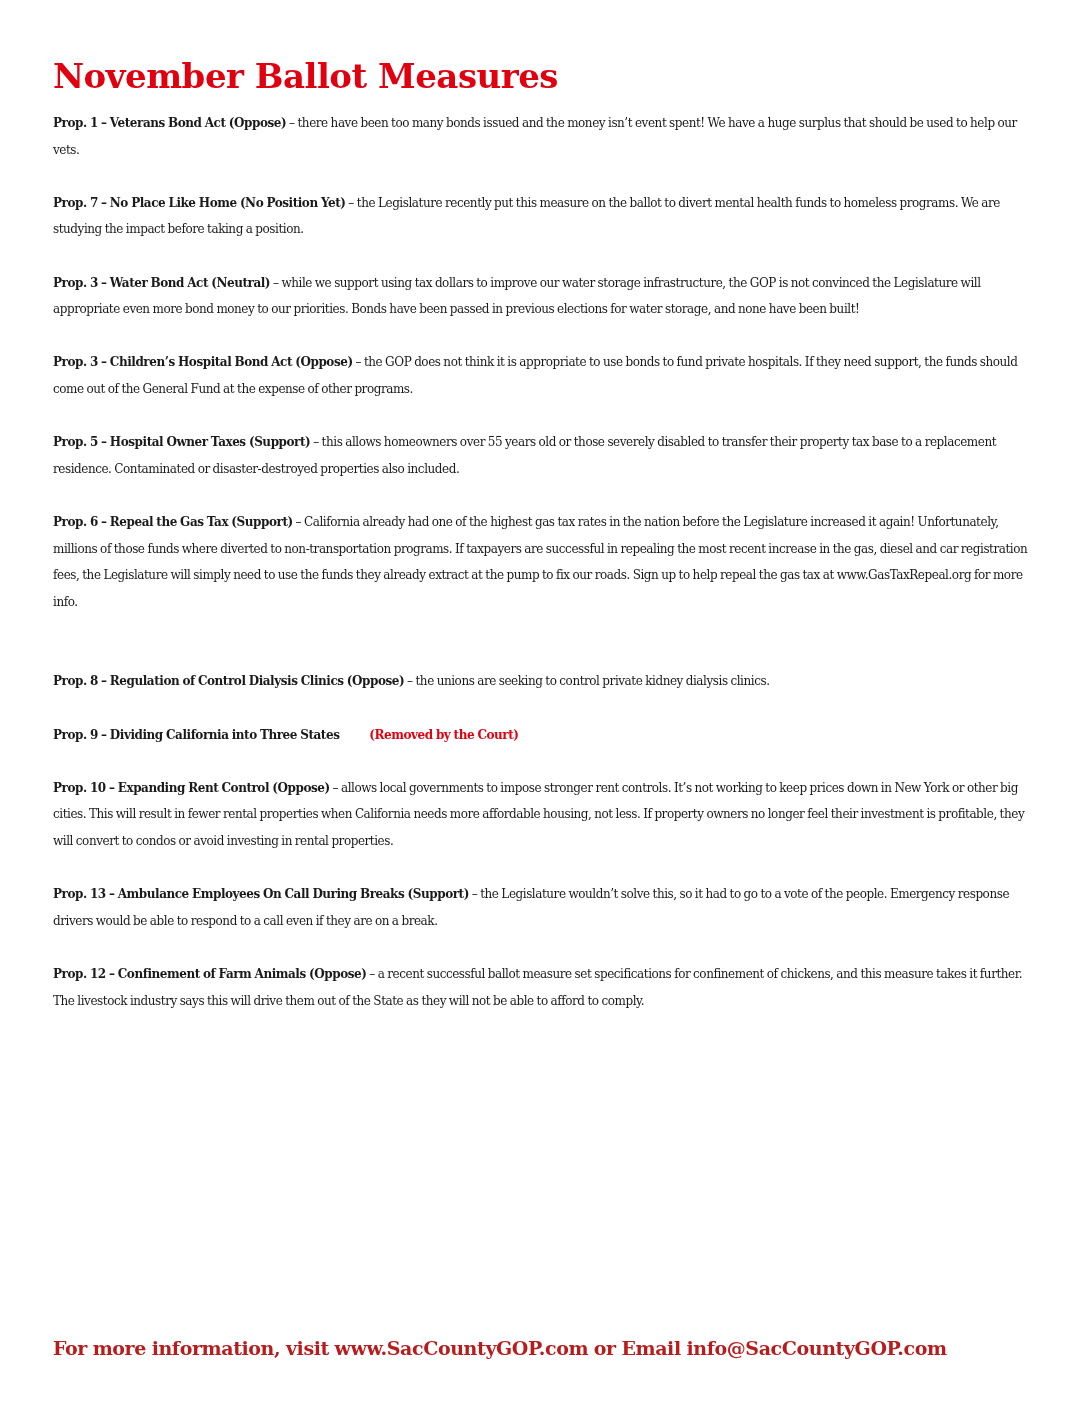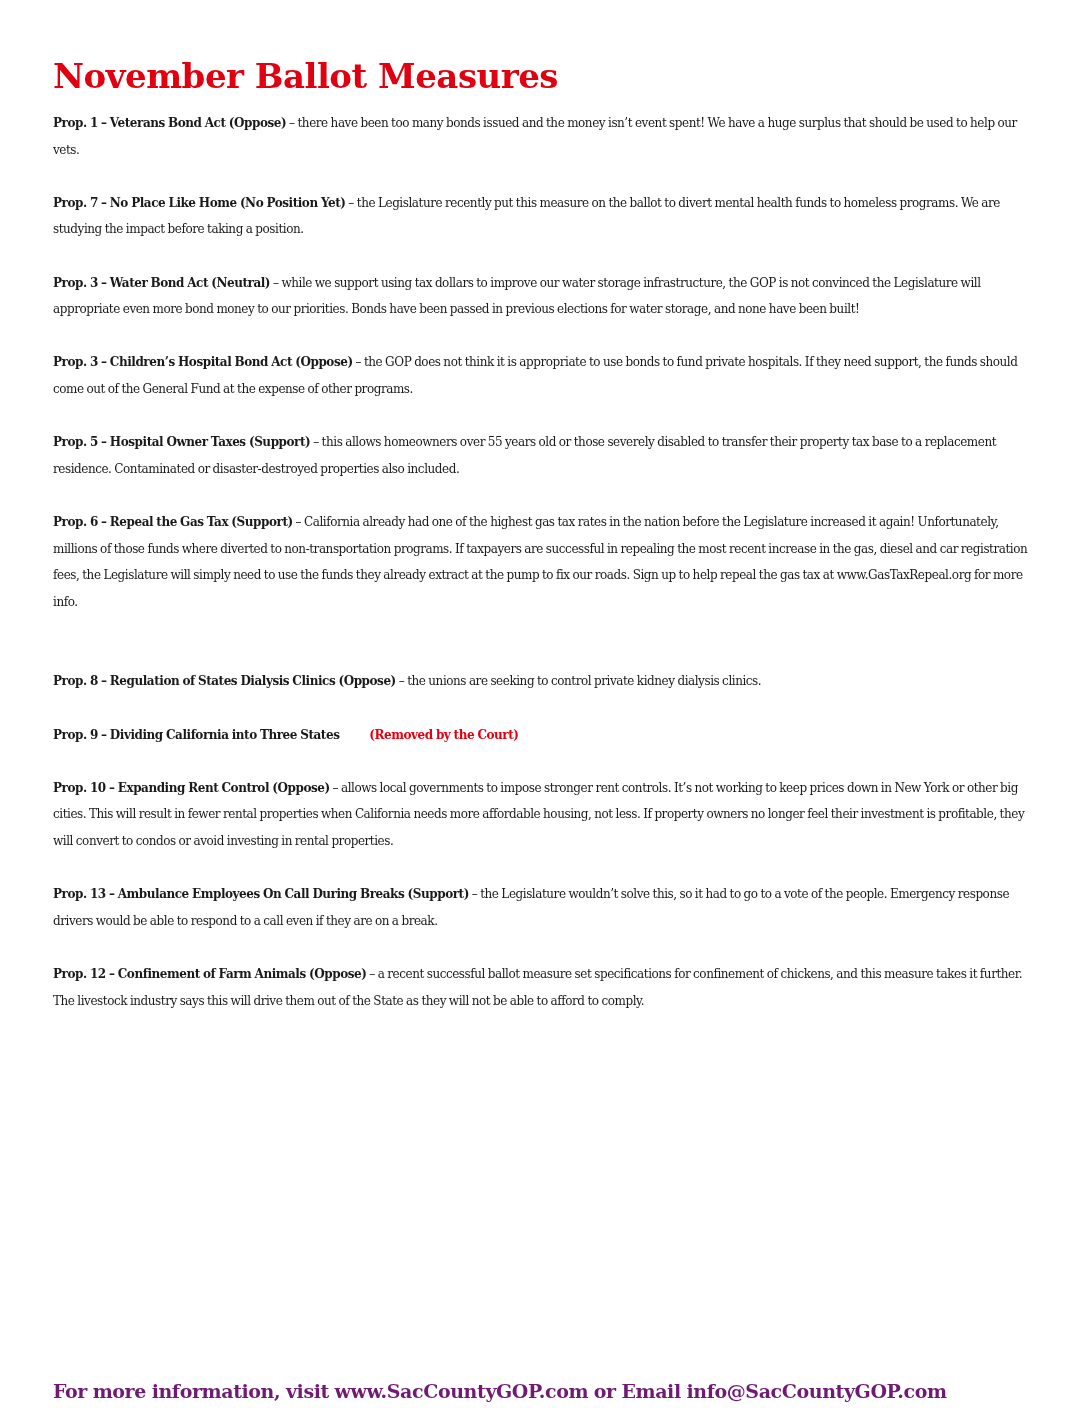--- a/index.html
+++ b/index.html
@@ -3,21 +3,21 @@
   <meta charset="utf-8">
   <style>
     html, body { margin: 0; padding: 0; background: #ffffff; }
     body { width: 1088px; height: 1408px; position: relative; overflow: hidden; }
     .page { position: absolute; left: 53px; top: 56px; width: 990px; font-family: "DejaVu Serif", serif; color: #1a1a1a; }
     .title { text-align: left; color: #e0000f; font-weight: bold; font-size: 34px; letter-spacing: -0.5px; margin: 0 0 14px 0; height: 40px; line-height: 40px; font-family: "DejaVu Serif", serif; }
     .prop { font-size: 12px; line-height: 26.6px; margin: 0; letter-spacing: -0.45px; word-spacing: -0.5px; }
     .prop b { font-weight: bold; }
     .red { color: #e0000f; font-weight: bold; margin-left: 27px; }
     .gap { height: 26.6px; }
-    .footer { position: absolute; left: 53px; top: 1337px; width: 990px; color: #701a75; font-weight: bold; font-size: 19px; letter-spacing: -0.4px; word-spacing: -0.5px; font-family: "DejaVu Serif", serif; white-space: nowrap; margin-top: 43px; }
+    .footer { position: absolute; left: 53px; top: 1337px; width: 990px; color: #b91c1c; font-weight: bold; font-size: 19px; letter-spacing: -0.4px; word-spacing: -0.5px; font-family: "DejaVu Serif", serif; white-space: nowrap; }
   </style>
 </head>
 <body>
 
 <div class="page">
   <h1 class="title">November Ballot Measures</h1>
 
   <p class="prop"><b><span>Prop. 1</span> <span>–</span> <span>Veterans Bond Act</span> <span>(Oppose)</span></b> <span>–</span> <span>there have been too many bonds issued and the money isn’t event spent! We have a huge surplus that should be used to help our vets.</span></p>
   <div class="gap"></div>
 
@@ -31,21 +31,21 @@
   <div class="gap"></div>
 
   <p class="prop"><b><span>Prop. 5</span> <span>–</span> <span>Hospital Owner Taxes</span> <span>(Support)</span></b> <span>–</span> <span>this allows homeowners over 55 years old or those severely disabled to transfer their property tax base to a replacement residence. Contaminated or disaster-destroyed properties also included.</span></p>
   <div class="gap"></div>
 
   <p class="prop"><b><span>Prop. 6</span> <span>–</span> <span>Repeal the Gas Tax</span> <span>(Support)</span></b> <span>–</span> <span>California already had one of the highest gas tax rates in the nation before the Legislature increased it again! Unfortunately, millions of those funds where diverted to non-transportation programs. If taxpayers are successful in repealing the most recent increase in the gas, diesel and car registration fees, the Legislature will simply need to use the funds they already extract at the pump to fix our roads. Sign up to help repeal the gas tax at www.GasTaxRepeal.org for more info.</span></p>
   <div class="gap"></div>
 
   <div class="gap"></div>
 
-  <p class="prop"><b><span>Prop. 8</span> <span>–</span> <span>Regulation of States Dialysis Clinics</span> <span>(Oppose)</span></b> <span>–</span> <span>the unions are seeking to control private kidney dialysis clinics.</span></p>
+  <p class="prop"><b><span>Prop. 8</span> <span>–</span> <span>Regulation of Control Dialysis Clinics</span> <span>(Oppose)</span></b> <span>–</span> <span>the unions are seeking to control private kidney dialysis clinics.</span></p>
   <div class="gap"></div>
 
   <p class="prop"><b><span>Prop. 9</span> <span>–</span> <span>Dividing California into Three States</span></b> <span class="red">(Removed by the Court)</span></p>
   <div class="gap"></div>
 
   <p class="prop"><b><span>Prop. 10</span> <span>–</span> <span>Expanding Rent Control</span> <span>(Oppose)</span></b> <span>–</span> <span>allows local governments to impose stronger rent controls. It’s not working to keep prices down in New York or other big cities. This will result in fewer rental properties when California needs more affordable housing, not less. If property owners no longer feel their investment is profitable, they will convert to condos or avoid investing in rental properties.</span></p>
   <div class="gap"></div>
 
   <p class="prop"><b><span>Prop. 13</span> <span>–</span> <span>Ambulance Employees On Call During Breaks</span> <span>(Support)</span></b> <span>–</span> <span>the Legislature wouldn’t solve this, so it had to go to a vote of the people. Emergency response drivers would be able to respond to a call even if they are on a break.</span></p>
   <div class="gap"></div>

